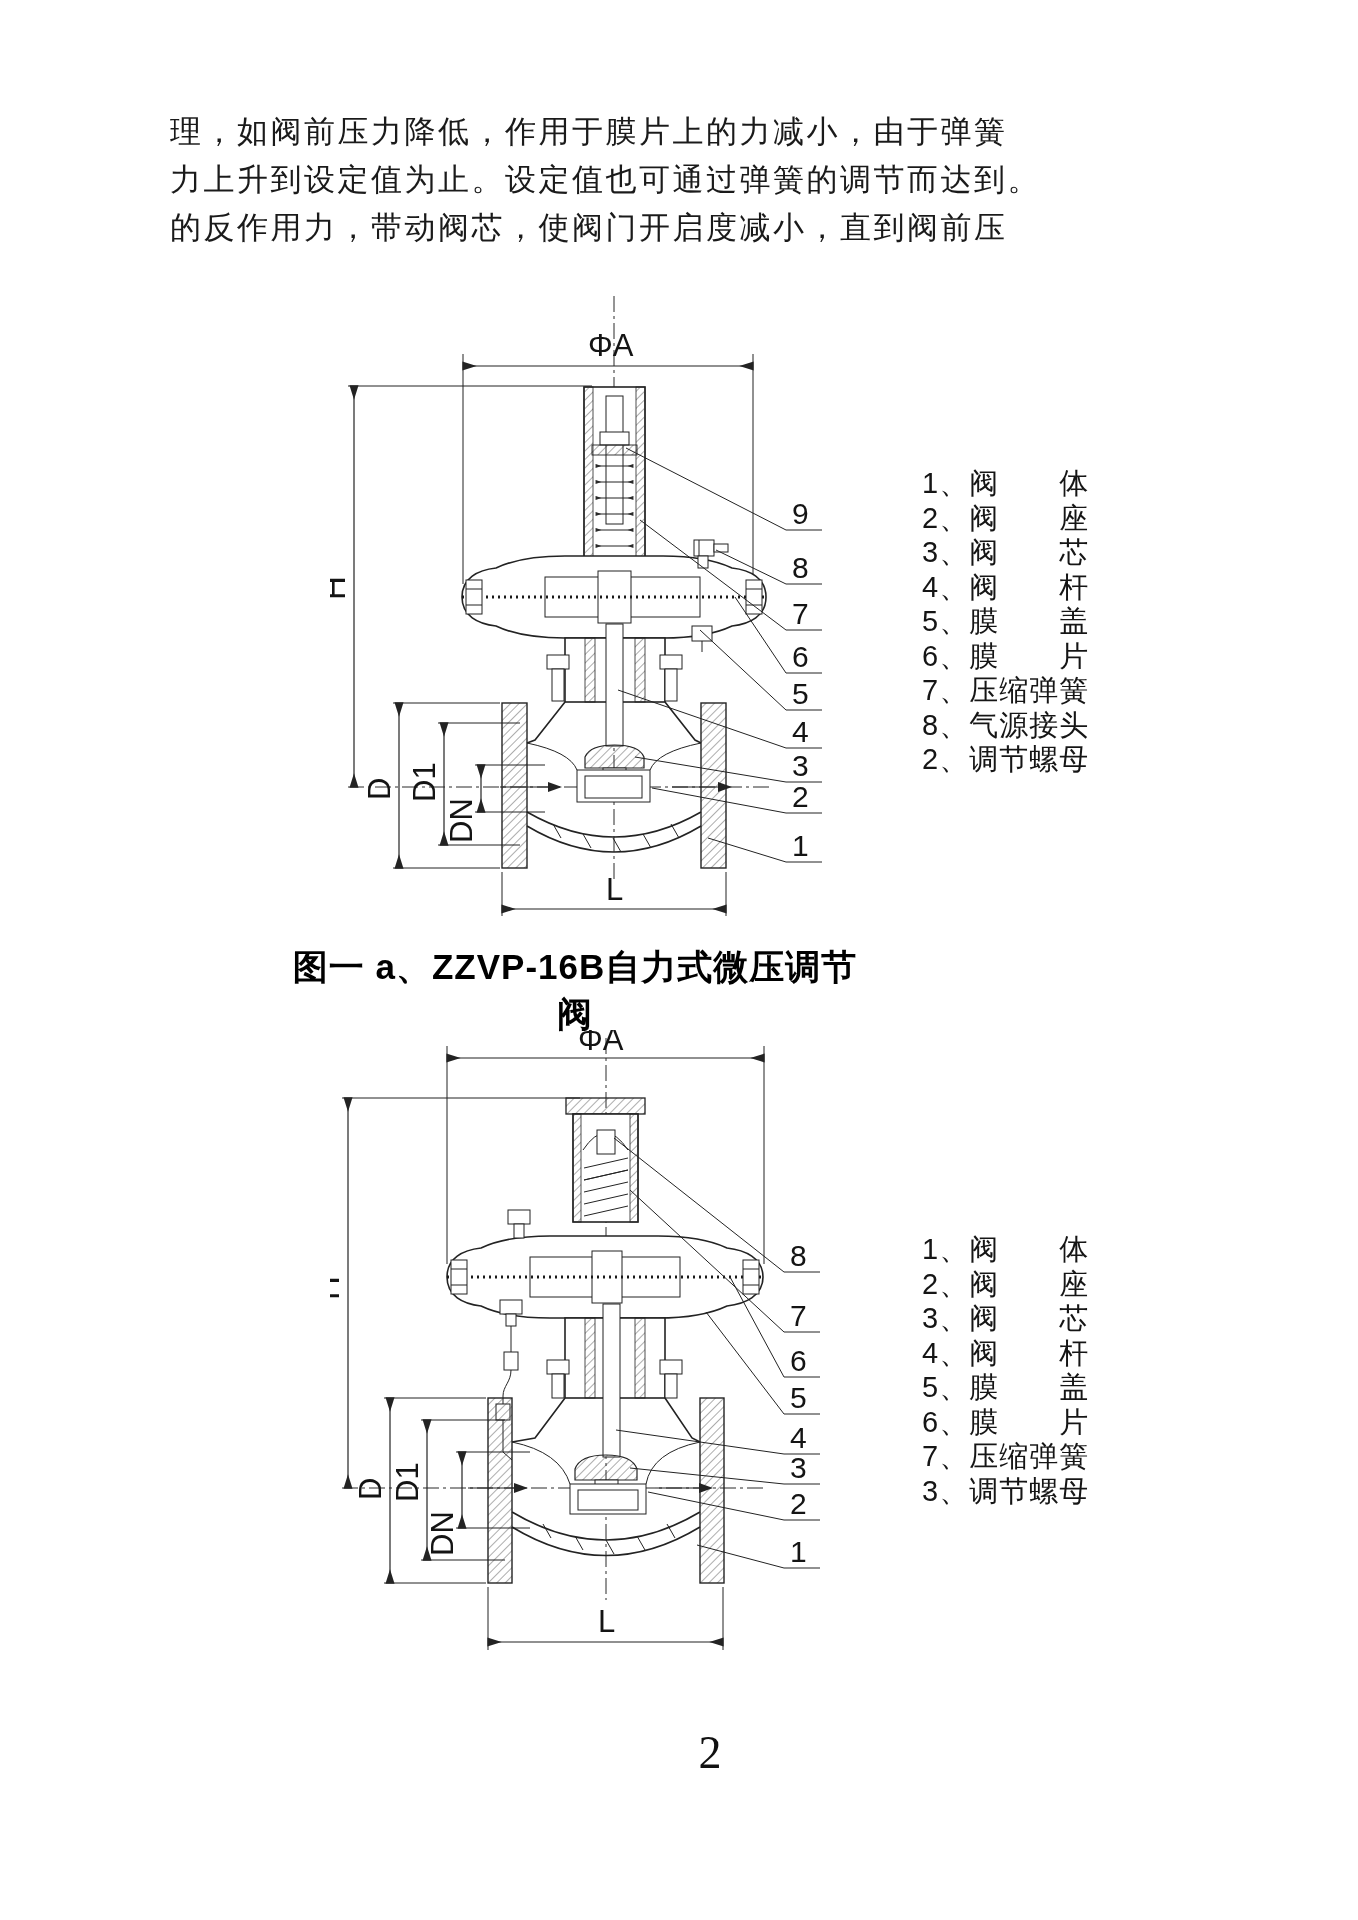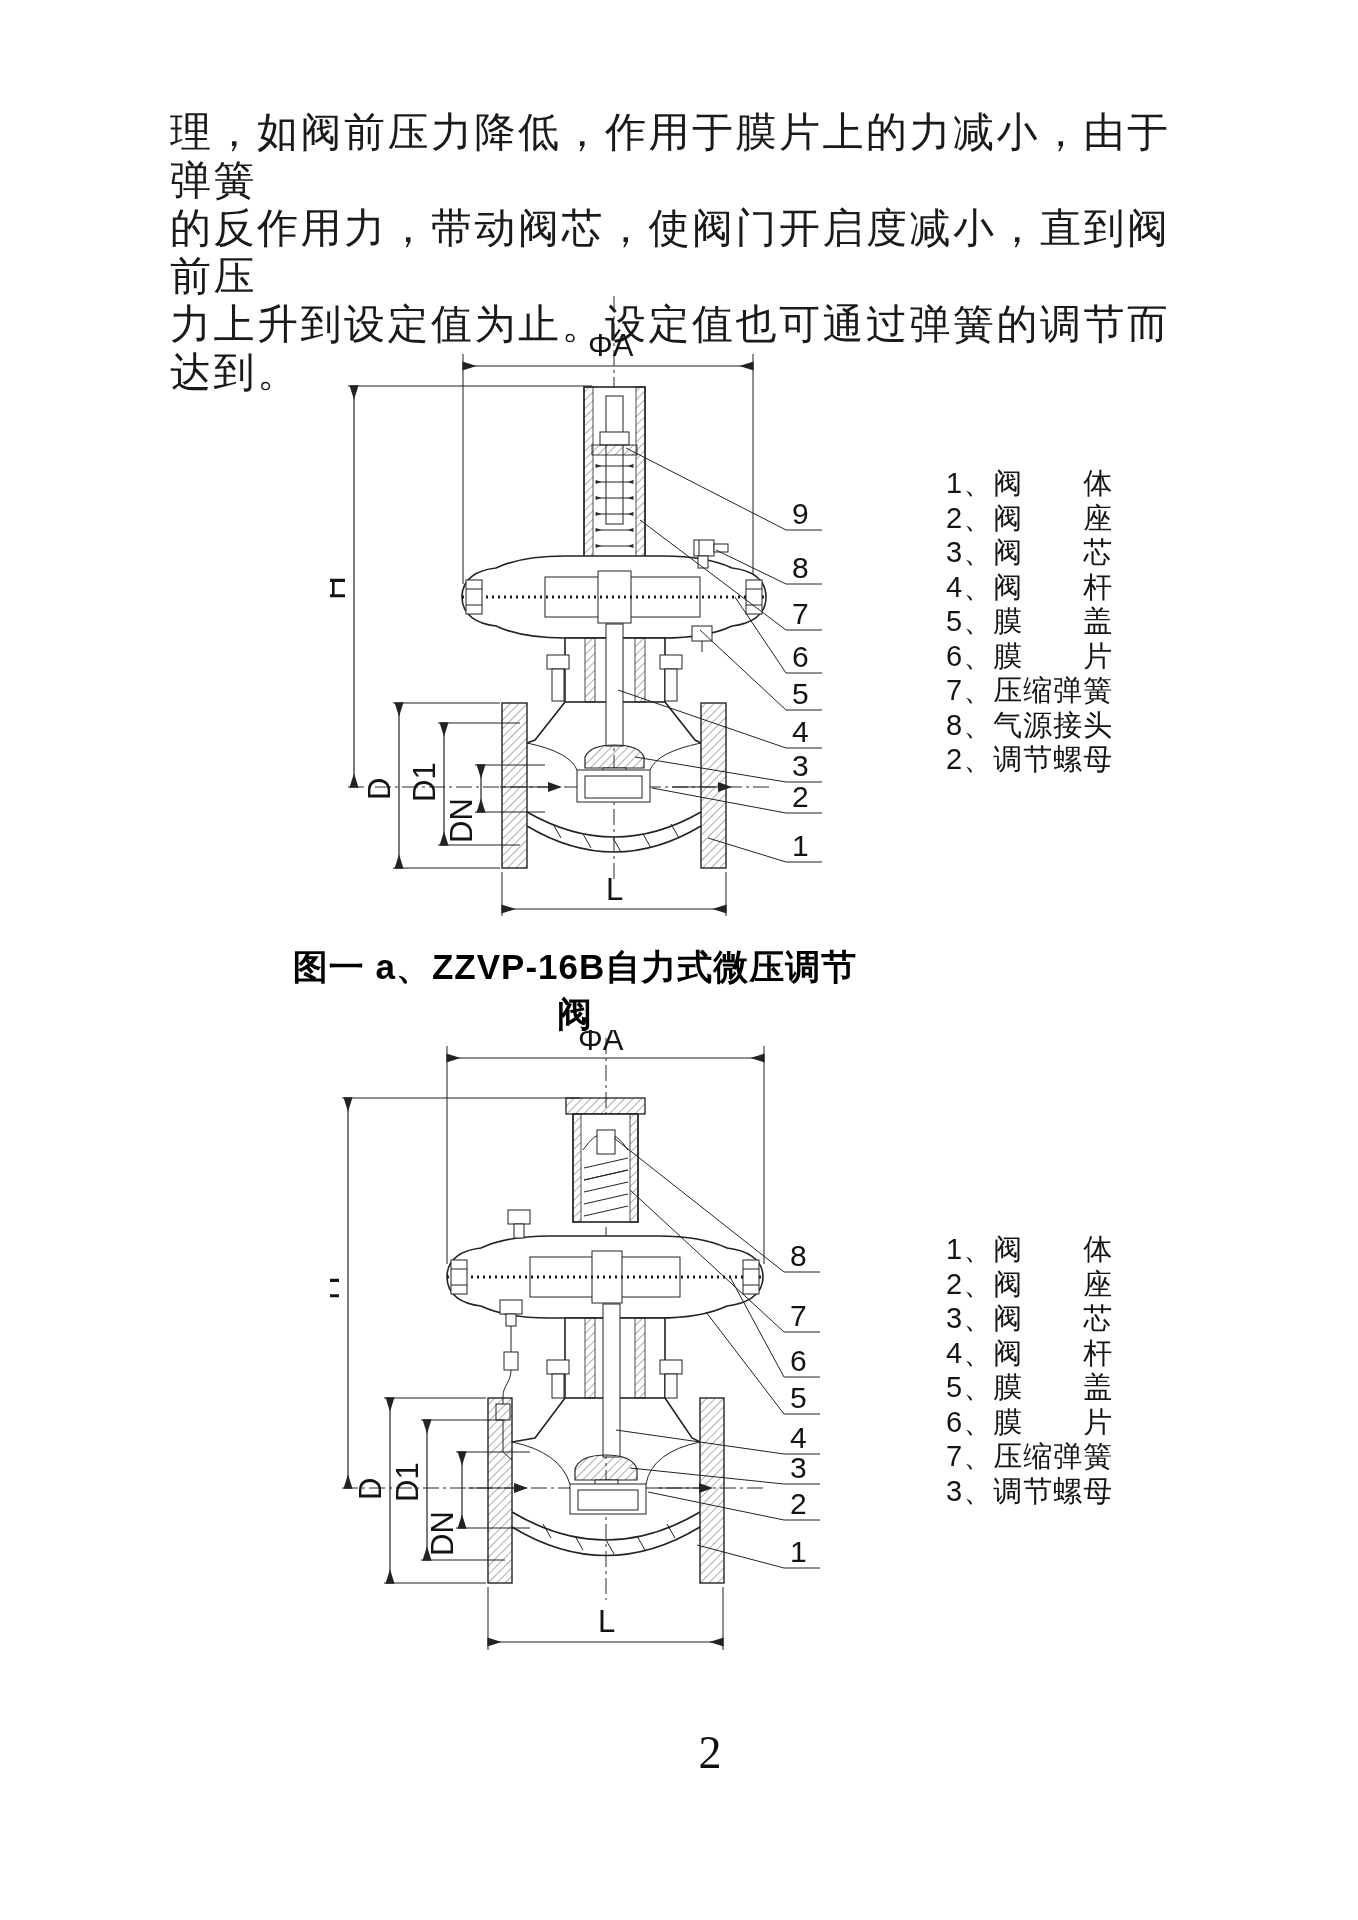--- a/index.html
+++ b/index.html
@@ -1,45 +1,45 @@
 <!DOCTYPE html>
 <html><head>
 <meta charset="utf-8">
 <style>
   html,body{margin:0;padding:0;background:#888;}
   #page{position:relative;width:1358px;height:1920px;background:#ffffff;overflow:hidden;
         font-family:"Liberation Sans",sans-serif;color:#111;}
   .para{position:absolute;left:170px;top:108px;width:1030px;
-        font-family:"Liberation Serif",serif;font-size:41px;line-height:48px;
+        font-family:"Liberation Serif",serif;font-size:31px;line-height:48px;
         letter-spacing:2.5px;color:#1a1a1a;}
   .caption{position:absolute;text-align:center;font-family:"Liberation Sans",sans-serif;
         font-size:35px;font-weight:700;color:#000000;letter-spacing:1px;}
   .legend{position:absolute;font-family:"Liberation Sans",sans-serif;font-size:29px;
         color:#151515;letter-spacing:1px;}
-  .legend .lrow{height:34.5px;line-height:34.5px;white-space:pre;margin-left:24px;}
+  .legend .lrow{height:34.5px;line-height:34.5px;white-space:pre;}
   .pageno{position:absolute;left:655px;top:1726px;width:110px;text-align:center;
         font-family:"Liberation Serif",serif;font-size:46px;color:#111;}
   svg{position:absolute;}
   svg text{font-family:"Liberation Sans",sans-serif;fill:#141414;}
   .ol{stroke:#232323;stroke-width:1.6;fill:none;}
   .th{stroke:#232323;stroke-width:1;fill:none;}
   .dim{stroke:#232323;stroke-width:1.2;fill:none;}
   .cl{stroke:#2a2a2a;stroke-width:1;fill:none;stroke-dasharray:16 4 3 4;}
   .dia{stroke:#191919;stroke-width:3;fill:none;stroke-dasharray:2 4;}
   .wh{fill:#ffffff;}
 </style>
 </head>
 <body>
 
 <div id="page">
 
   <div class="para">
     <div>理，如阀前压力降低，作用于膜片上的力减小，由于弹簧</div>
+    <div>力上升到设定值为止。设定值也可通过弹簧的调节而达到。</div>
     <div>的反作用力，带动阀芯，使阀门开启度减小，直到阀前压</div>
-    <div>力上升到设定值为止。设定值也可通过弹簧的调节而达到。</div>
   </div>
 
   <svg style="left:330px;top:280px" width="500" height="655" viewBox="330 280 500 655">
     <defs>
       <pattern id="pa" width="6" height="6" patternUnits="userSpaceOnUse" patternTransform="rotate(45)">
         <line x1="0" y1="0" x2="0" y2="6" stroke="#4a4a4a" stroke-width="0.9"></line>
       </pattern>
       <marker id="da" viewBox="0 0 12 8" refX="11" refY="4" markerWidth="13" markerHeight="9" orient="auto-start-reverse">
           <path d="M0.5,4 L11.5,0.5 L11.5,7.5 Z" fill="#232323"></path>
         </marker>

